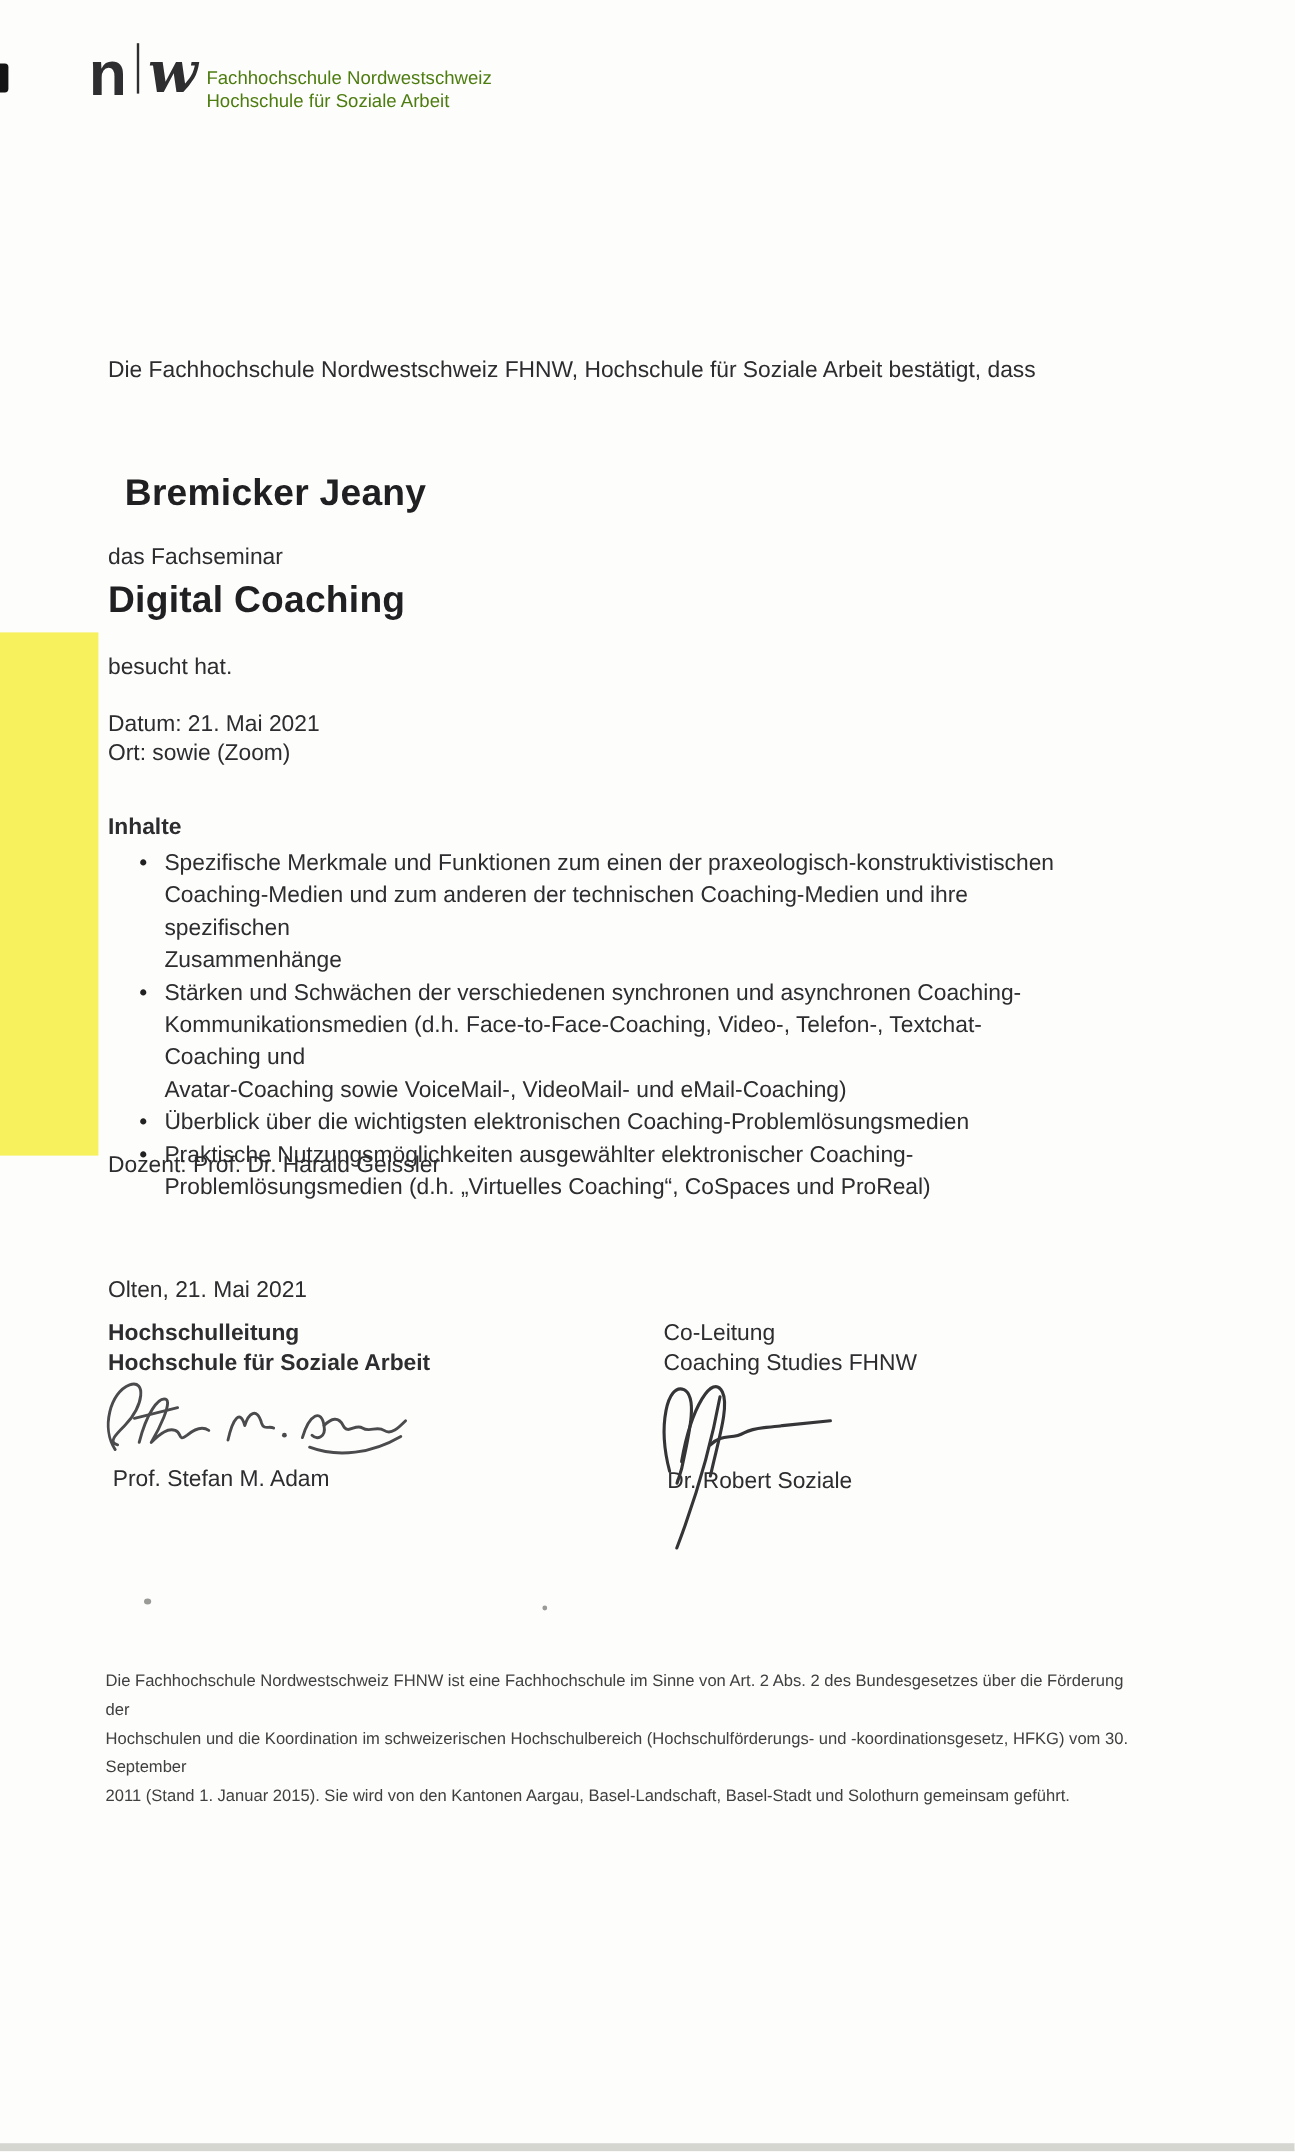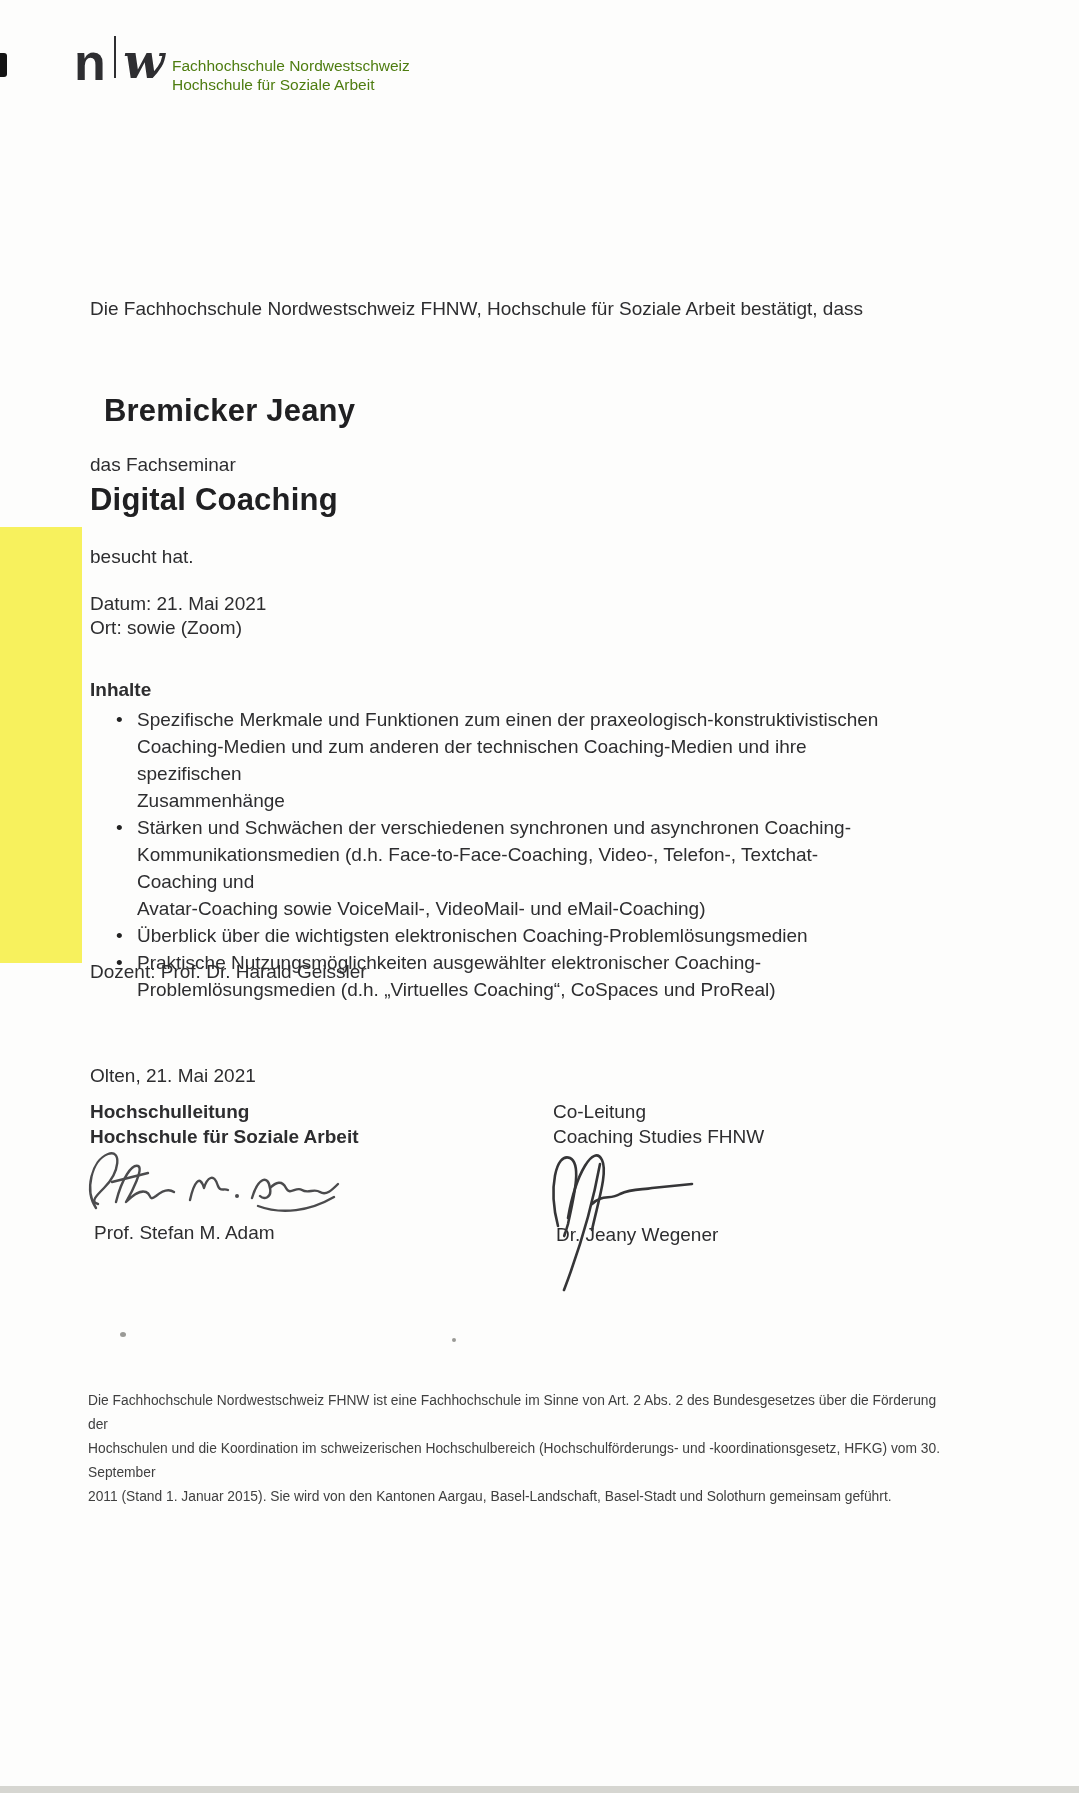--- a/index.html
+++ b/index.html
@@ -149,19 +149,19 @@
   </svg>
 
   <svg class="abs sig-svg right sig-right-img" width="222" height="158" viewBox="0 0 222 158">
     <path d="M18,88 C8,50 16,14 30,20 C42,26 34,58 28,86 C25,96 23,102 25,95"></path>
     <path d="M28,80 C36,34 54,6 62,22 C68,34 58,64 52,92"></path>
     <path d="M52,66 C62,56 70,62 80,56 C92,50 104,52 112,50 L152,46"></path>
     <path d="M60,26 C52,70 40,110 24,152"></path>
   </svg>
 
   <div class="abs sig-name sig-left-name">Prof. Stefan M. Adam</div>
-  <div class="abs sig-name sig-right-name">Dr. Jeany Wegener</div>
+  <div class="abs sig-name sig-right-name">Dr. Robert Soziale</div>
 
   <div class="abs fine-print">Die Fachhochschule Nordwestschweiz FHNW ist eine Fachhochschule im Sinne von Art. 2 Abs. 2 des Bundesgesetzes über die Förderung der
 Hochschulen und die Koordination im schweizerischen Hochschulbereich (Hochschulförderungs- und -koordinationsgesetz, HFKG) vom 30. September
 2011 (Stand 1. Januar 2015). Sie wird von den Kantonen Aargau, Basel-Landschaft, Basel-Stadt und Solothurn gemeinsam geführt.</div>
 
 </div>
 
 </body></html>

